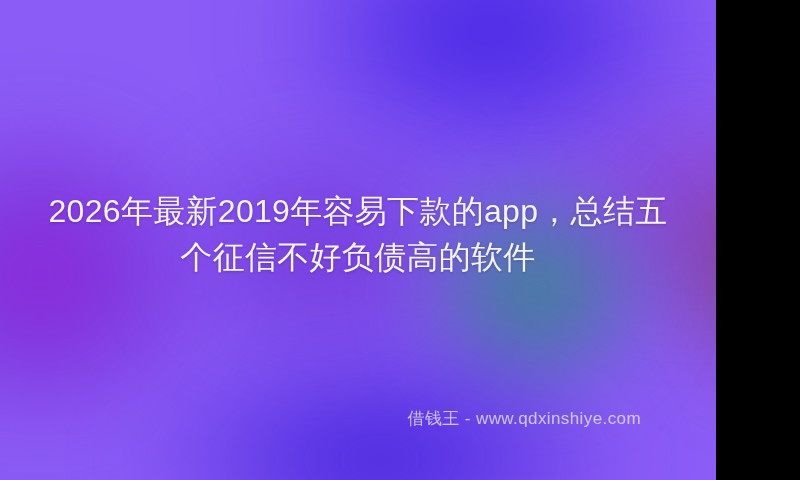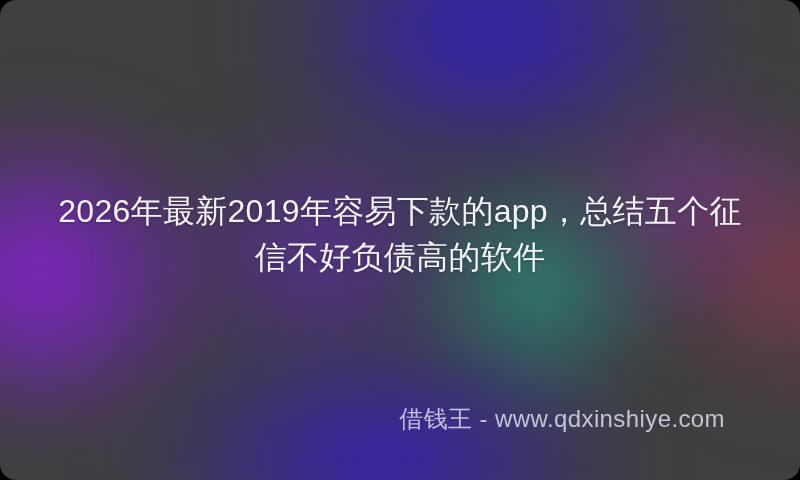--- a/index.html
+++ b/index.html
@@ -3,26 +3,25 @@
 <meta charset="utf-8">
 <style>
   html, body {
     margin: 0;
     padding: 0;
     background: #000;
   }
 
   #banner {
     position: relative;
-    width: 800px;
+    width: 716px;
     height: 480px;
     overflow: hidden;
-    background-color: #404040;
+    background-color: #8b5cf6;
     font-family: "Liberation Sans", "DejaVu Sans", sans-serif;
-    border-radius: 16px;
   }
 
   
   .glow {
     position: absolute;
     border-radius: 50%;
     pointer-events: none;
   }
 
   .glow-purple-left {
@@ -103,21 +102,21 @@
     white-space: pre-line;
     text-shadow: 0 1px 3px rgba(0,0,0,0.22);
   }
 
   
   #watermark {
     position: absolute;
     right: 75px;
     top: 405px;
     color: rgba(232,232,248,0.78);
-    font-size: 24px;
+    font-size: 17px;
     line-height: 28px;
     letter-spacing: 0.4px;
     white-space: nowrap;
   }
 </style>
 </head>
 <body>
 
 <div id="banner">
 

